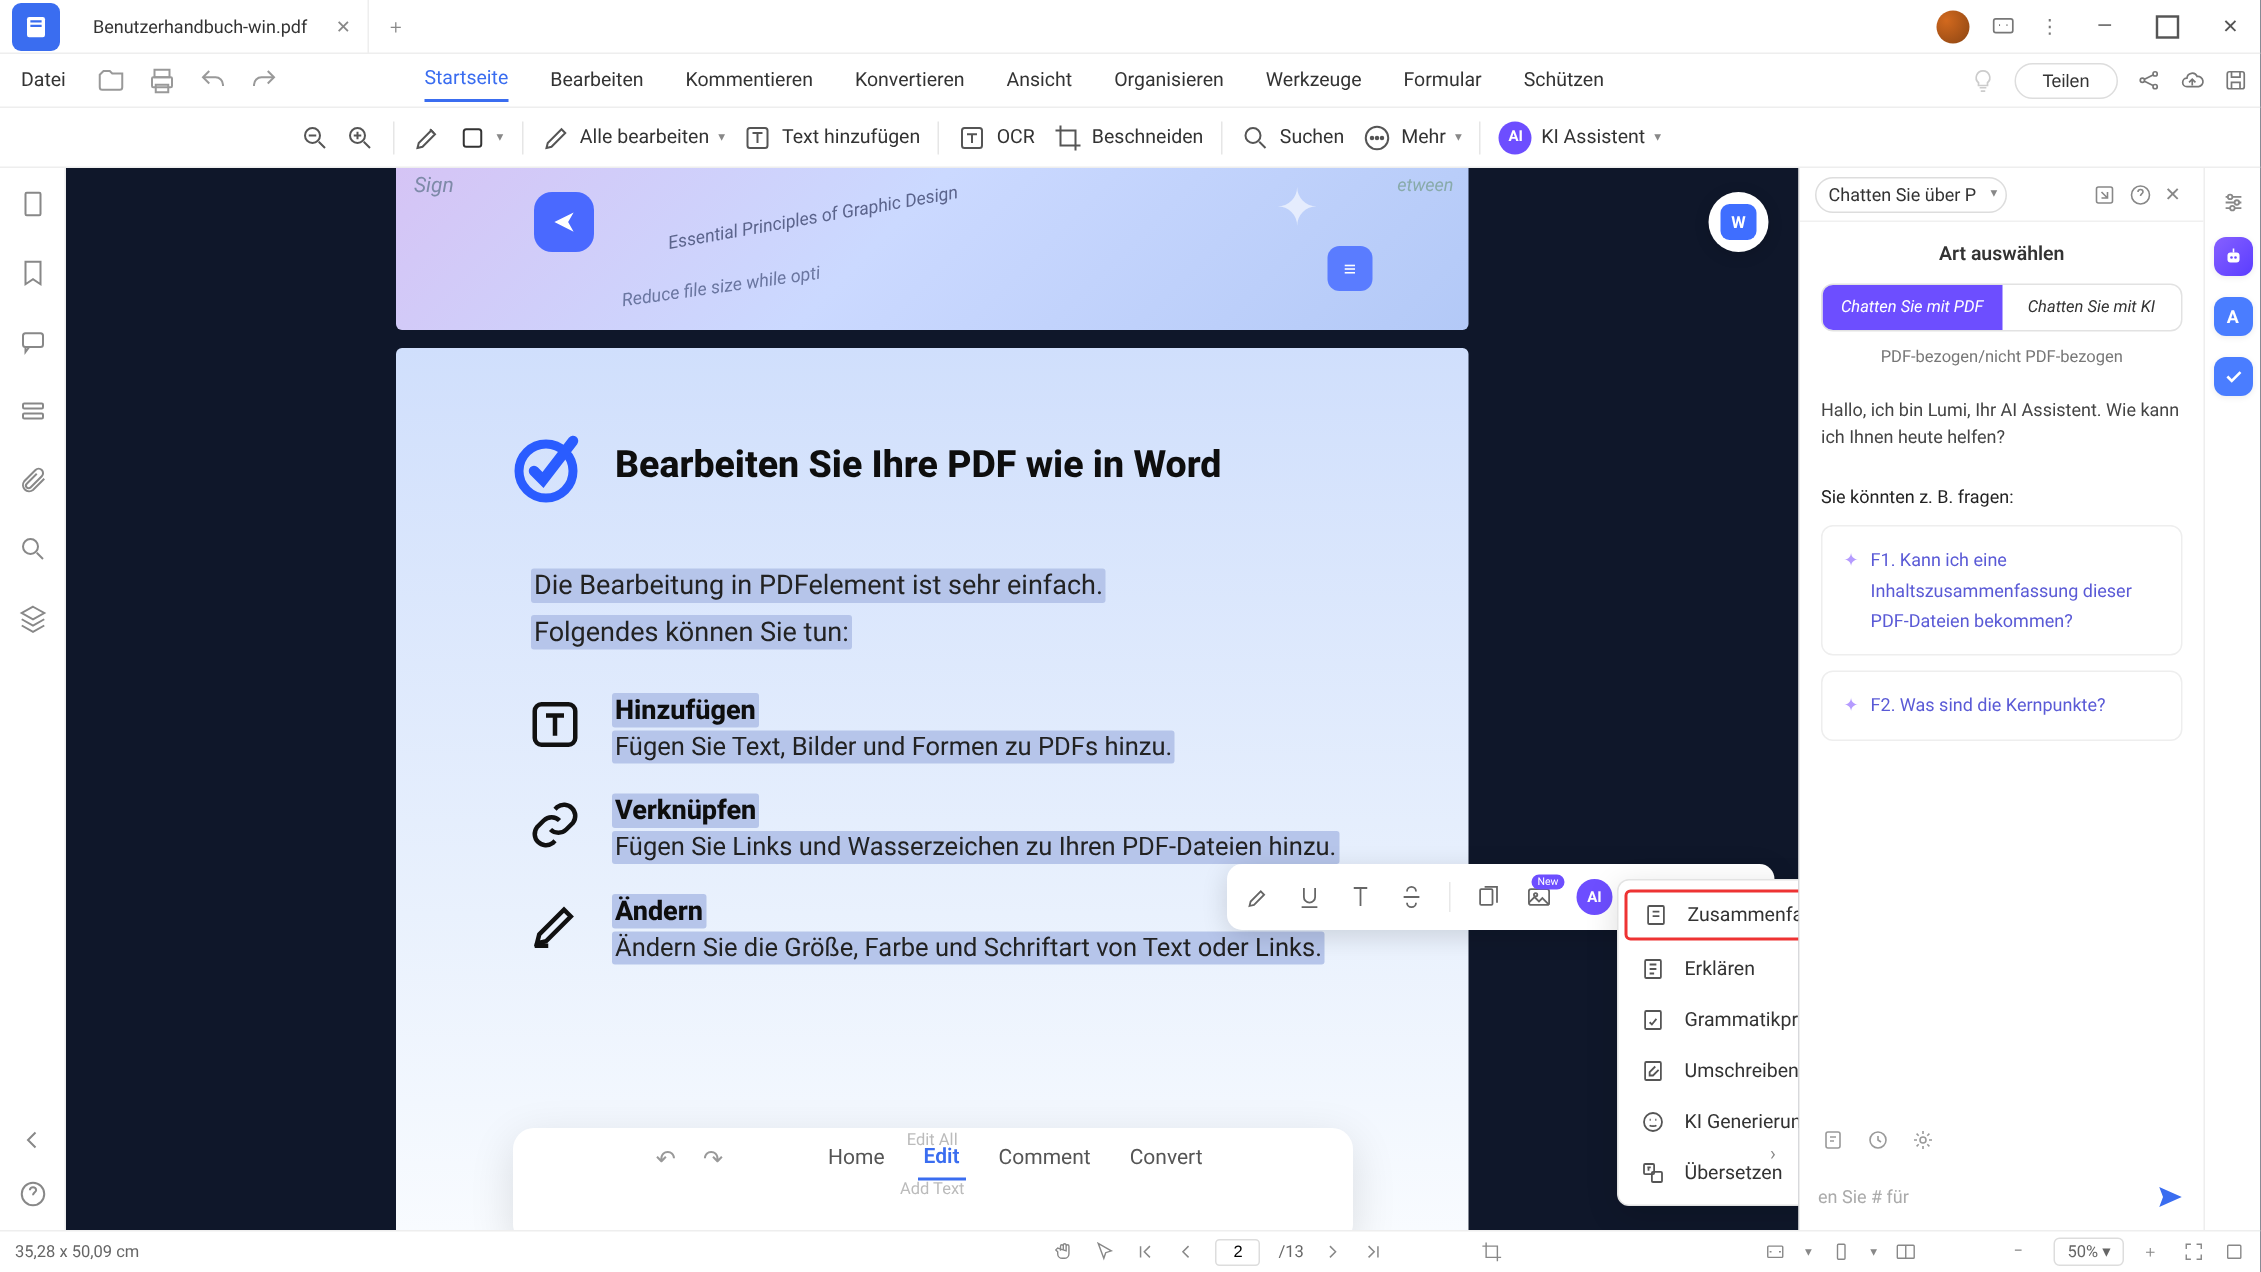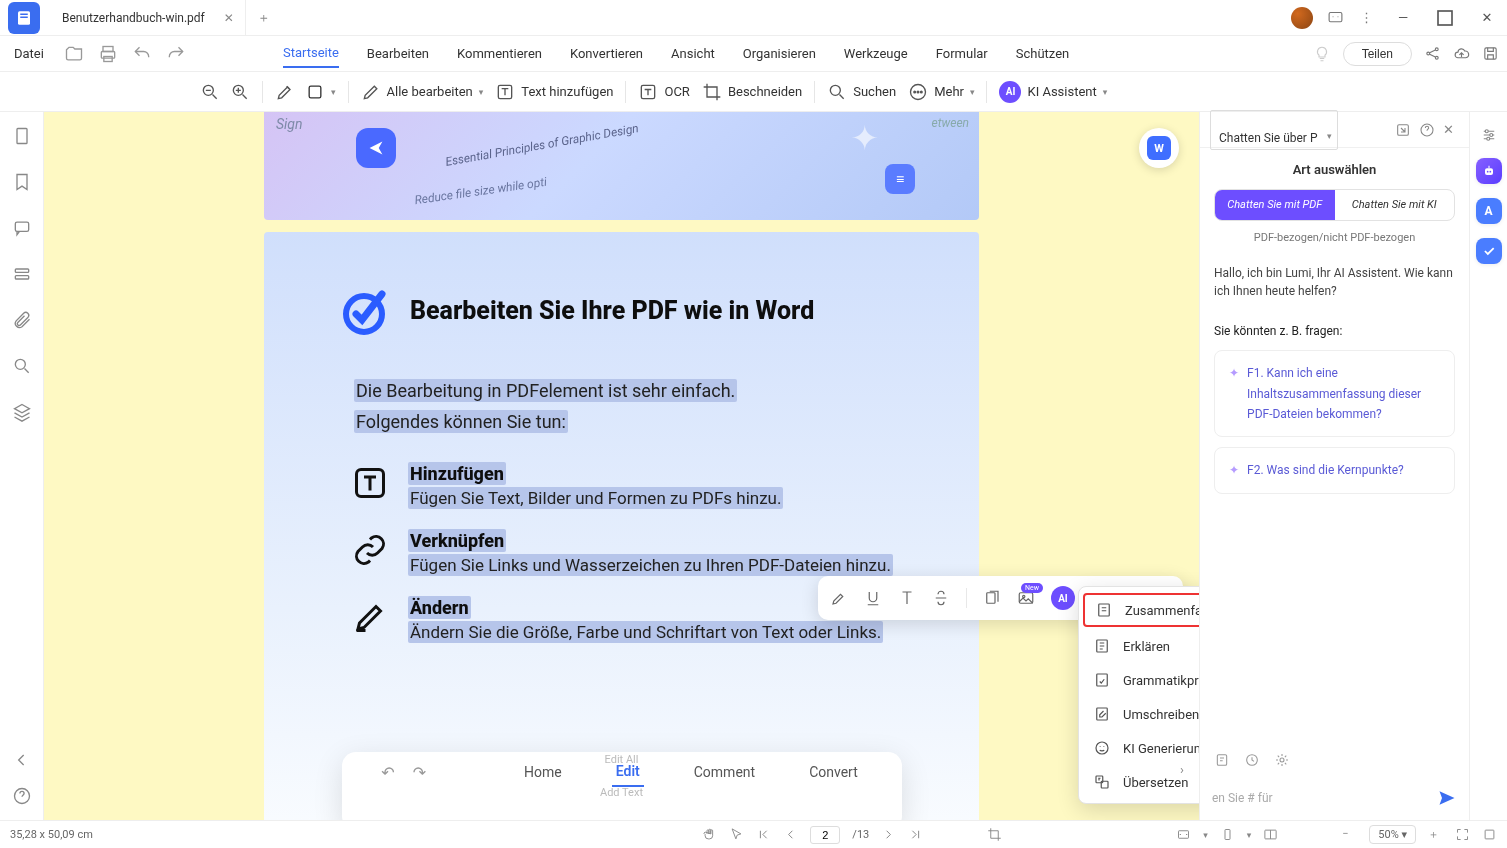--- a/index.html
+++ b/index.html
@@ -33,21 +33,21 @@
 .titem { display:flex; align-items:center; gap:6px; font-size:13px; color:#333; cursor:pointer; }
 .ticn { width:20px; height:20px; color:#555; display:flex; align-items:center; justify-content:center; }
 .ai-pill { background:#6d4eff; color:#fff; border-radius:50%; width:22px; height:22px; display:flex; align-items:center; justify-content:center; font-size:10px; font-weight:bold; }
 
 .workspace { position:absolute; top:112px; left:0; right:0; bottom:28px; display:flex; }
 .leftbar { width:44px; border-right:1px solid #eee; display:flex; flex-direction:column; align-items:center; padding-top:14px; gap:26px; position:relative; }
 .leftbar .licn { width:20px; height:20px; color:#888; cursor:pointer; }
 .leftbar .help { position:absolute; bottom:14px; }
 .leftbar .collapse { position:absolute; bottom:50px; }
 
-.canvas { flex:1; background:#fef9c3; position:relative; overflow:hidden; }
+.canvas { flex:1; background:#0f172a; position:relative; overflow:hidden; }
 .page-top { position:absolute; top:0; left:220px; right:220px; height:108px; background:linear-gradient(135deg,#d5c4f5 0%, #cbd9ff 45%, #b3c9f7 100%); border-radius:0 0 4px 4px; overflow:hidden; }
 .page-top .sign { position:absolute; left:12px; top:4px; color:#7e8aa8; font-size:14px; font-style:italic; }
 .page-top .share-ico { position:absolute; left:92px; top:16px; width:40px; height:40px; border-radius:12px; background:#4a69ff; display:flex; align-items:center; justify-content:center; }
 .page-top .diag { position:absolute; left:180px; top:26px; color:#5b648c; font-size:12px; transform:rotate(-10deg); font-style:italic; }
 .page-top .diag2 { position:absolute; left:150px; top:72px; color:#6a76a0; font-size:12px; transform:rotate(-8deg); font-style:italic; }
 .page-top .star { position:absolute; right:100px; top:6px; color:rgba(255,255,255,0.6); font-size:34px; }
 .page-top .wordish { position:absolute; right:64px; top:52px; width:30px; height:30px; background:#5a7cff; border-radius:8px; display:flex; align-items:center; justify-content:center; color:#fff; font-size:14px; font-weight:bold; }
 
 .page-main { position:absolute; top:120px; left:220px; right:220px; bottom:-40px; background:linear-gradient(180deg,#d0dffc 0%, #e9f1fd 60%, #fbfdff 100%); border-radius:4px; padding:52px 74px 30px; }
 .page-main .hdr { display:flex; align-items:center; gap:20px; margin-bottom:40px; }
@@ -57,21 +57,21 @@
 .page-main .intro span { background:#b6c5ea; padding:1px 2px; border-radius:2px; }
 .feat { display:flex; gap:20px; margin-left:14px; margin-bottom:22px; }
 .feat .ficn { width:36px; height:36px; color:#111; flex-shrink:0; margin-top:2px; }
 .feat .ft { font-size:18px; font-weight:800; color:#0e0e0e; }
 .feat .ft span, .feat .fd span { background:#b6c5ea; padding:1px 2px; border-radius:2px; }
 .feat .fd { font-size:17px; color:#222; margin-top:4px; }
 
 .inner-toolbar { position:absolute; bottom:30px; left:50%; transform:translateX(-50%); width:560px; height:78px; background:#fff; border-radius:14px; box-shadow:0 8px 30px rgba(0,0,0,0.12); display:flex; flex-direction:column; }
 .inner-top { height:40px; display:flex; align-items:center; justify-content:center; gap:18px; font-size:14px; }
 .inner-top .undo { color:#999; font-size:16px; }
-.inner-top .itab { color:#555; padding:6px 4px;margin-left:28px; }
+.inner-top .itab { color:#555; padding:6px 4px; }
 .inner-top .itab.active { color:#3a6df0; border-bottom:2px solid #3a6df0; font-weight:600; }
 .inner-bot { height:34px; display:flex; align-items:center; justify-content:center; gap:20px; font-size:11px; color:#bbb;flex-direction:column; }
 
 .float-word { position:absolute; top:16px; right:20px; width:40px; height:40px; border-radius:50%; background:#fff; box-shadow:0 2px 10px rgba(0,0,0,0.15); display:flex; align-items:center; justify-content:center; }
 .float-word .inner-badge { width:24px; height:24px; background:#3f6eff; border-radius:6px; color:#fff; font-weight:bold; font-size:11px; display:flex; align-items:center; justify-content:center; }
 
 .sel-toolbar { position:absolute; bottom:200px; right:16px; height:44px; background:#fff; border-radius:10px; box-shadow:0 4px 18px rgba(0,0,0,0.14); display:flex; align-items:center; padding:0 12px; gap:16px; }
 .sel-toolbar .sicn { width:18px; height:18px; color:#666; cursor:pointer; }
 .sel-toolbar .sep2 { width:1px; height:20px; background:#e8e8e8; }
 .sel-toolbar .ai-mini { width:24px; height:24px; border-radius:50%; background:#6d4eff; color:#fff; font-size:10px; font-weight:bold; display:flex; align-items:center; justify-content:center; }
@@ -79,21 +79,21 @@
 .sel-toolbar .img-new { position:relative; }
 .sel-toolbar .new-badge { position:absolute; top:-6px; right:-8px; background:#6d4eff; color:#fff; font-size:7px; padding:1px 4px; border-radius:6px; }
 
 .ai-menu { position:absolute; bottom:16px; right:-93px; width:214px; background:#fff; border:1px solid #e3e3e3; border-radius:8px; box-shadow:0 6px 22px rgba(0,0,0,0.14); padding:4px 0; }
 .ai-menu .mitem { display:flex; align-items:center; gap:12px; padding:8px 14px; font-size:13px; color:#333; cursor:pointer; }
 .ai-menu .mitem.hl { border:2px solid #e33; border-radius:4px; margin:2px 4px; padding:6px 10px; }
 .ai-menu .micn { width:18px; height:18px; color:#555; }
 
 .ai-panel { width:270px; border-left:1px solid #eee; display:flex; flex-direction:column; position:relative; }
 .ai-panel-hdr { height:36px; display:flex; align-items:center; padding:0 10px; gap:8px; border-bottom:1px solid #f0f0f0; }
-.ai-panel-hdr .dd { font-size:12px; border:1px solid #ddd; border-radius:2px; padding:20px 20px 4px 8px; position:relative; }
+.ai-panel-hdr .dd { font-size:12px; border:1px solid #ddd; border-radius:12px; padding:4px 20px 4px 8px; position:relative; }
 .ai-panel-hdr .dd::after { content:"▾"; position:absolute; right:6px; font-size:9px; color:#888; }
 .ai-panel-hdr .hicn { width:16px; height:16px; color:#888; cursor:pointer; }
 .ai-panel-hdr .spacer { flex:1; }
 .ai-body { flex:1; padding:14px; overflow:auto; }
 .ai-body h3 { font-size:13px; font-weight:600; text-align:center; margin-bottom:12px; }
 .mode-switch { display:flex; border:1px solid #e2e2e2; border-radius:8px; overflow:hidden; margin-bottom:10px;font-style:italic; }
 .mode-switch .mode { flex:1; text-align:center; padding:8px 4px; font-size:11px; line-height:1.3; cursor:pointer; }
 .mode-switch .mode.active { background:#6d4eff; color:#fff; }
 .mode-sub { text-align:center; font-size:11px; color:#777; margin-bottom:20px; }
 .greet { font-size:12px; color:#444; line-height:1.5; margin-bottom:24px; }

